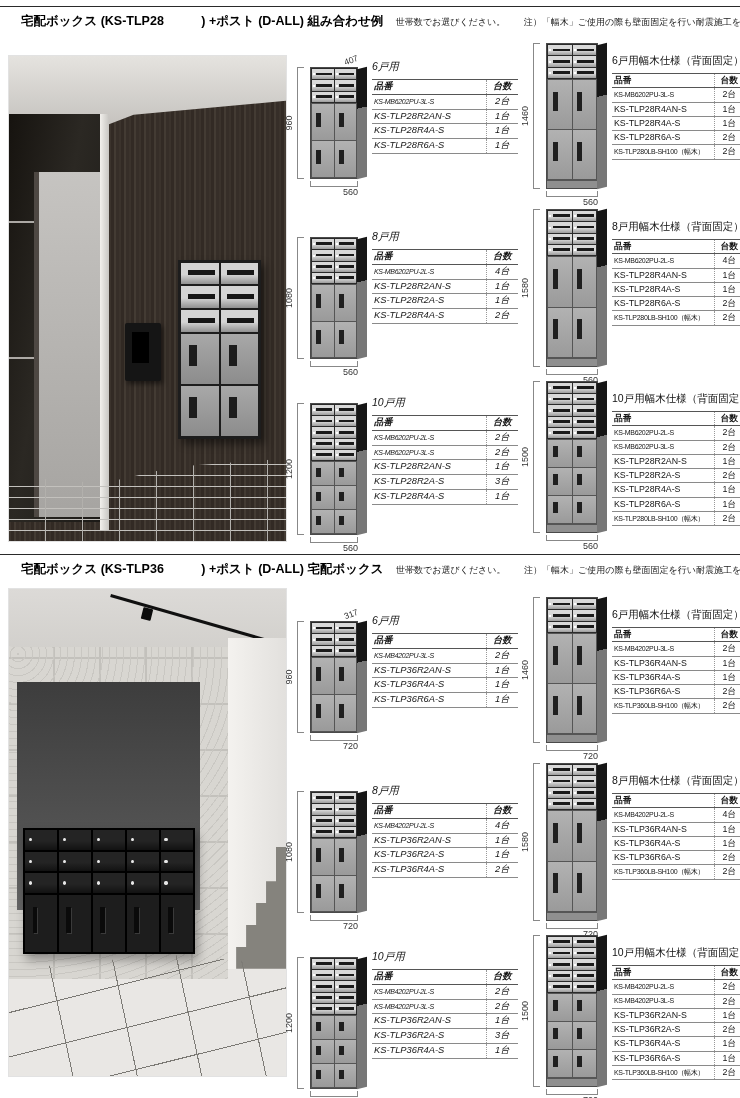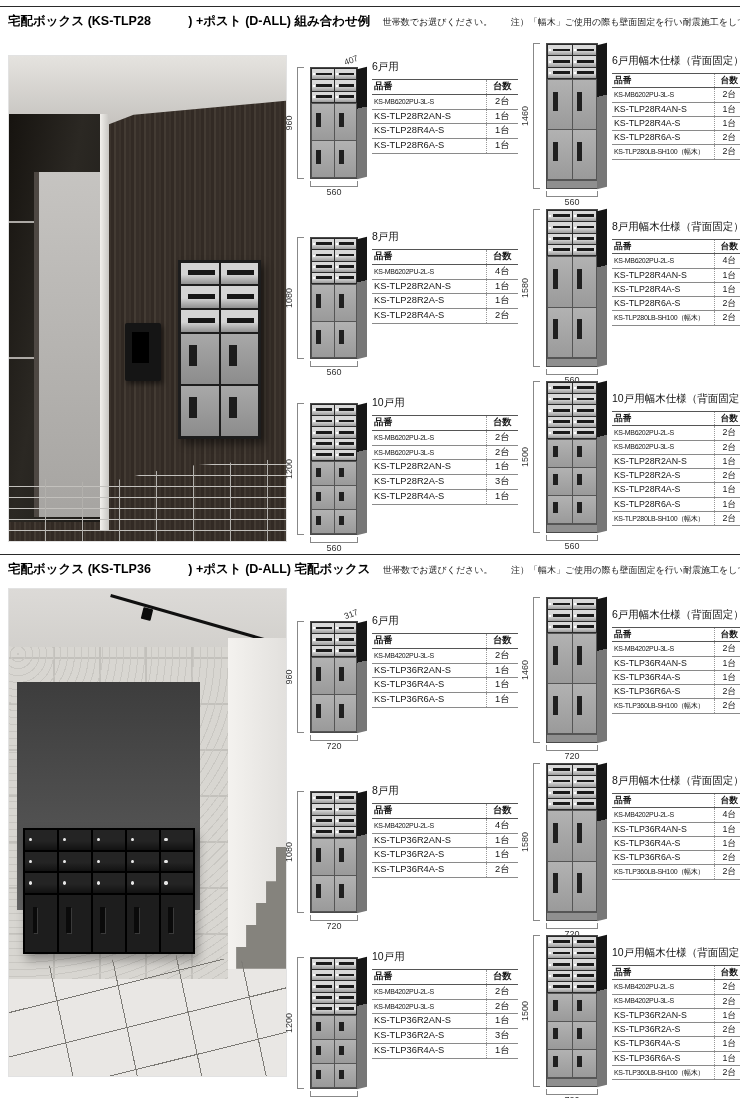--- a/index.html
+++ b/index.html
@@ -1,21 +1,21 @@
 <!DOCTYPE html>
 <html><head>
 <meta charset="utf-8">
 <style>
   html,body{margin:0;padding:0;background:#fff;}
   .page{position:relative;width:740px;height:1098px;background:#fff;overflow:hidden;
         font-family:"Liberation Sans","DejaVu Sans",sans-serif;color:#1a1a1a;}
   .sec{position:absolute;left:0;width:740px;}
   .rule{position:absolute;left:0;right:0;top:6px;border-top:1.5px solid #2a2a2a;}
   .sec-head{position:absolute;left:8px;top:11px;white-space:nowrap;}
-  .sec-title{font-weight:bold;font-size:12.5px;color:#000;}
+  .sec-title{font-weight:bold;font-size:12.5px;color:#000;margin-left:13px;}
   .sec-note{font-size:9px;margin-left:8px;color:#222;}
   .sec-warn{font-size:9px;margin-left:14px;color:#222;}
 
   
   .photo{position:absolute;left:8px;width:277px;overflow:hidden;border:1px solid #e2e2e2;}
   .photo1{top:55px;height:485px;background:#362e28;}
   .p1-wood{position:absolute;inset:0;background:repeating-linear-gradient(90deg,#3b332c 0 2px,#322a24 2px 5px,#433b33 5px 7px,#362e28 7px 10px);}
   .p1-ceiling{position:absolute;left:0;top:0;width:100%;height:22%;background:linear-gradient(180deg,#e5e3df,#b4b1ad);clip-path:polygon(0 0,100% 0,100% 42%,45% 55%,0 100%);}
   .p1-glass{position:absolute;left:0;top:12%;width:34%;height:84%;background:linear-gradient(100deg,#16130f,#2b2823 45%,#1b1916);}
   .p1-mull{position:absolute;left:0;width:34%;height:2px;background:#cfccc8;opacity:.8;}
@@ -58,21 +58,21 @@
     background:linear-gradient(180deg,#6e6c68,#55534e);
     background-image:repeating-linear-gradient(78deg,transparent 0 62px,#7d7b76 62px 63px),repeating-linear-gradient(-14deg,transparent 0 42px,#7a7873 42px 43px);
     clip-path:polygon(0 16%,57% 4%,100% 12%,100% 100%,0 100%);}
 
   
   .block{position:absolute;display:flex;}
   .diag{position:relative;flex:none;}
   .block.left .diag{width:84px;}
   .block.right .diag{width:88px;}
   .txt{flex:1;}
-  .block.left .txt{padding-top:2px;}
+  .block.left .txt{padding-top:2px;font-style:italic;}
   .block.right .txt{padding-top:20px;}
   .blk-label{font-size:10.5px;color:#111;margin-bottom:5px;white-space:nowrap;}
 
   .cabwrap{position:relative;padding-left:22px;padding-top:9px;}
   .cab{position:relative;border:1px solid #4a4a4a;background:#b9b9b9;display:flex;flex-direction:column;box-sizing:border-box;}
   .cab-side{position:absolute;right:-10px;top:0;width:10px;height:100%;transform:skewY(-13deg);background:linear-gradient(#161616 0 36%,#777 36%);}
   .mail{display:grid;grid-template-columns:1fr 1fr;grid-auto-rows:1fr;gap:1px;background:#2a2a2a;padding:1px;flex:none;}
   .mail div{background:linear-gradient(180deg,#d9d9d9 0 55%,#9c9c9c);position:relative;}
   .mail div::after{content:"";position:absolute;left:20%;right:8%;top:34%;height:26%;background:#1a1a1a;}
   .mail div::before{content:"";position:absolute;left:6%;top:42%;width:2px;height:2px;background:#fff;z-index:1;}
@@ -81,21 +81,21 @@
   .lock div::after{content:"";position:absolute;left:20%;top:24%;width:22%;height:40%;background:#1f1f1f;}
   .plinth{flex:none;height:7px;background:#8f8f8f;border-top:1px solid #555;}
 
   .vdim{position:absolute;left:9px;width:5px;border-left:1px solid #888;}
   .vdim::before,.vdim::after{content:"";position:absolute;left:0;width:6px;height:1px;background:#888;}
   .vdim::before{top:0;} .vdim::after{bottom:0;}
   .vnum{position:absolute;top:50%;left:-13px;transform:translateY(-50%) rotate(180deg);writing-mode:vertical-rl;font-size:9px;color:#333;line-height:1;}
   .hdim{position:absolute;height:4px;border-bottom:1px solid #888;}
   .hdim::before,.hdim::after{content:"";position:absolute;bottom:0;width:1px;height:5px;background:#888;}
   .hdim::before{left:0;} .hdim::after{right:0;}
-  .hnum{position:absolute;text-align:center;font-size:9px;color:#333;}
+  .hnum{position:absolute;text-align:right;font-size:9px;color:#333;}
   .dnum{position:absolute;top:-3px;transform:rotate(-21deg);font-size:8.5px;color:#333;}
 
   table.ptable{border-collapse:collapse;table-layout:fixed;font-size:9.3px;line-height:1;color:#141414;}
   .block.left table.ptable{width:146px;}
   .block.right table.ptable{width:132px;font-size:8.8px;}
   .ptable th,.ptable td{padding:2px 2px 2.5px 2px;border-bottom:1px solid #8a8a8a;white-space:nowrap;overflow:hidden;}
   .ptable thead tr{border-top:1px solid #555;}
   .ptable th{font-weight:bold;text-align:left;border-bottom:1px solid #555;}
   .ptable .qty{text-align:center;border-left:1px dotted #999;}
   .block.left col.c-qty{width:32px;} .block.right col.c-qty{width:30px;}

